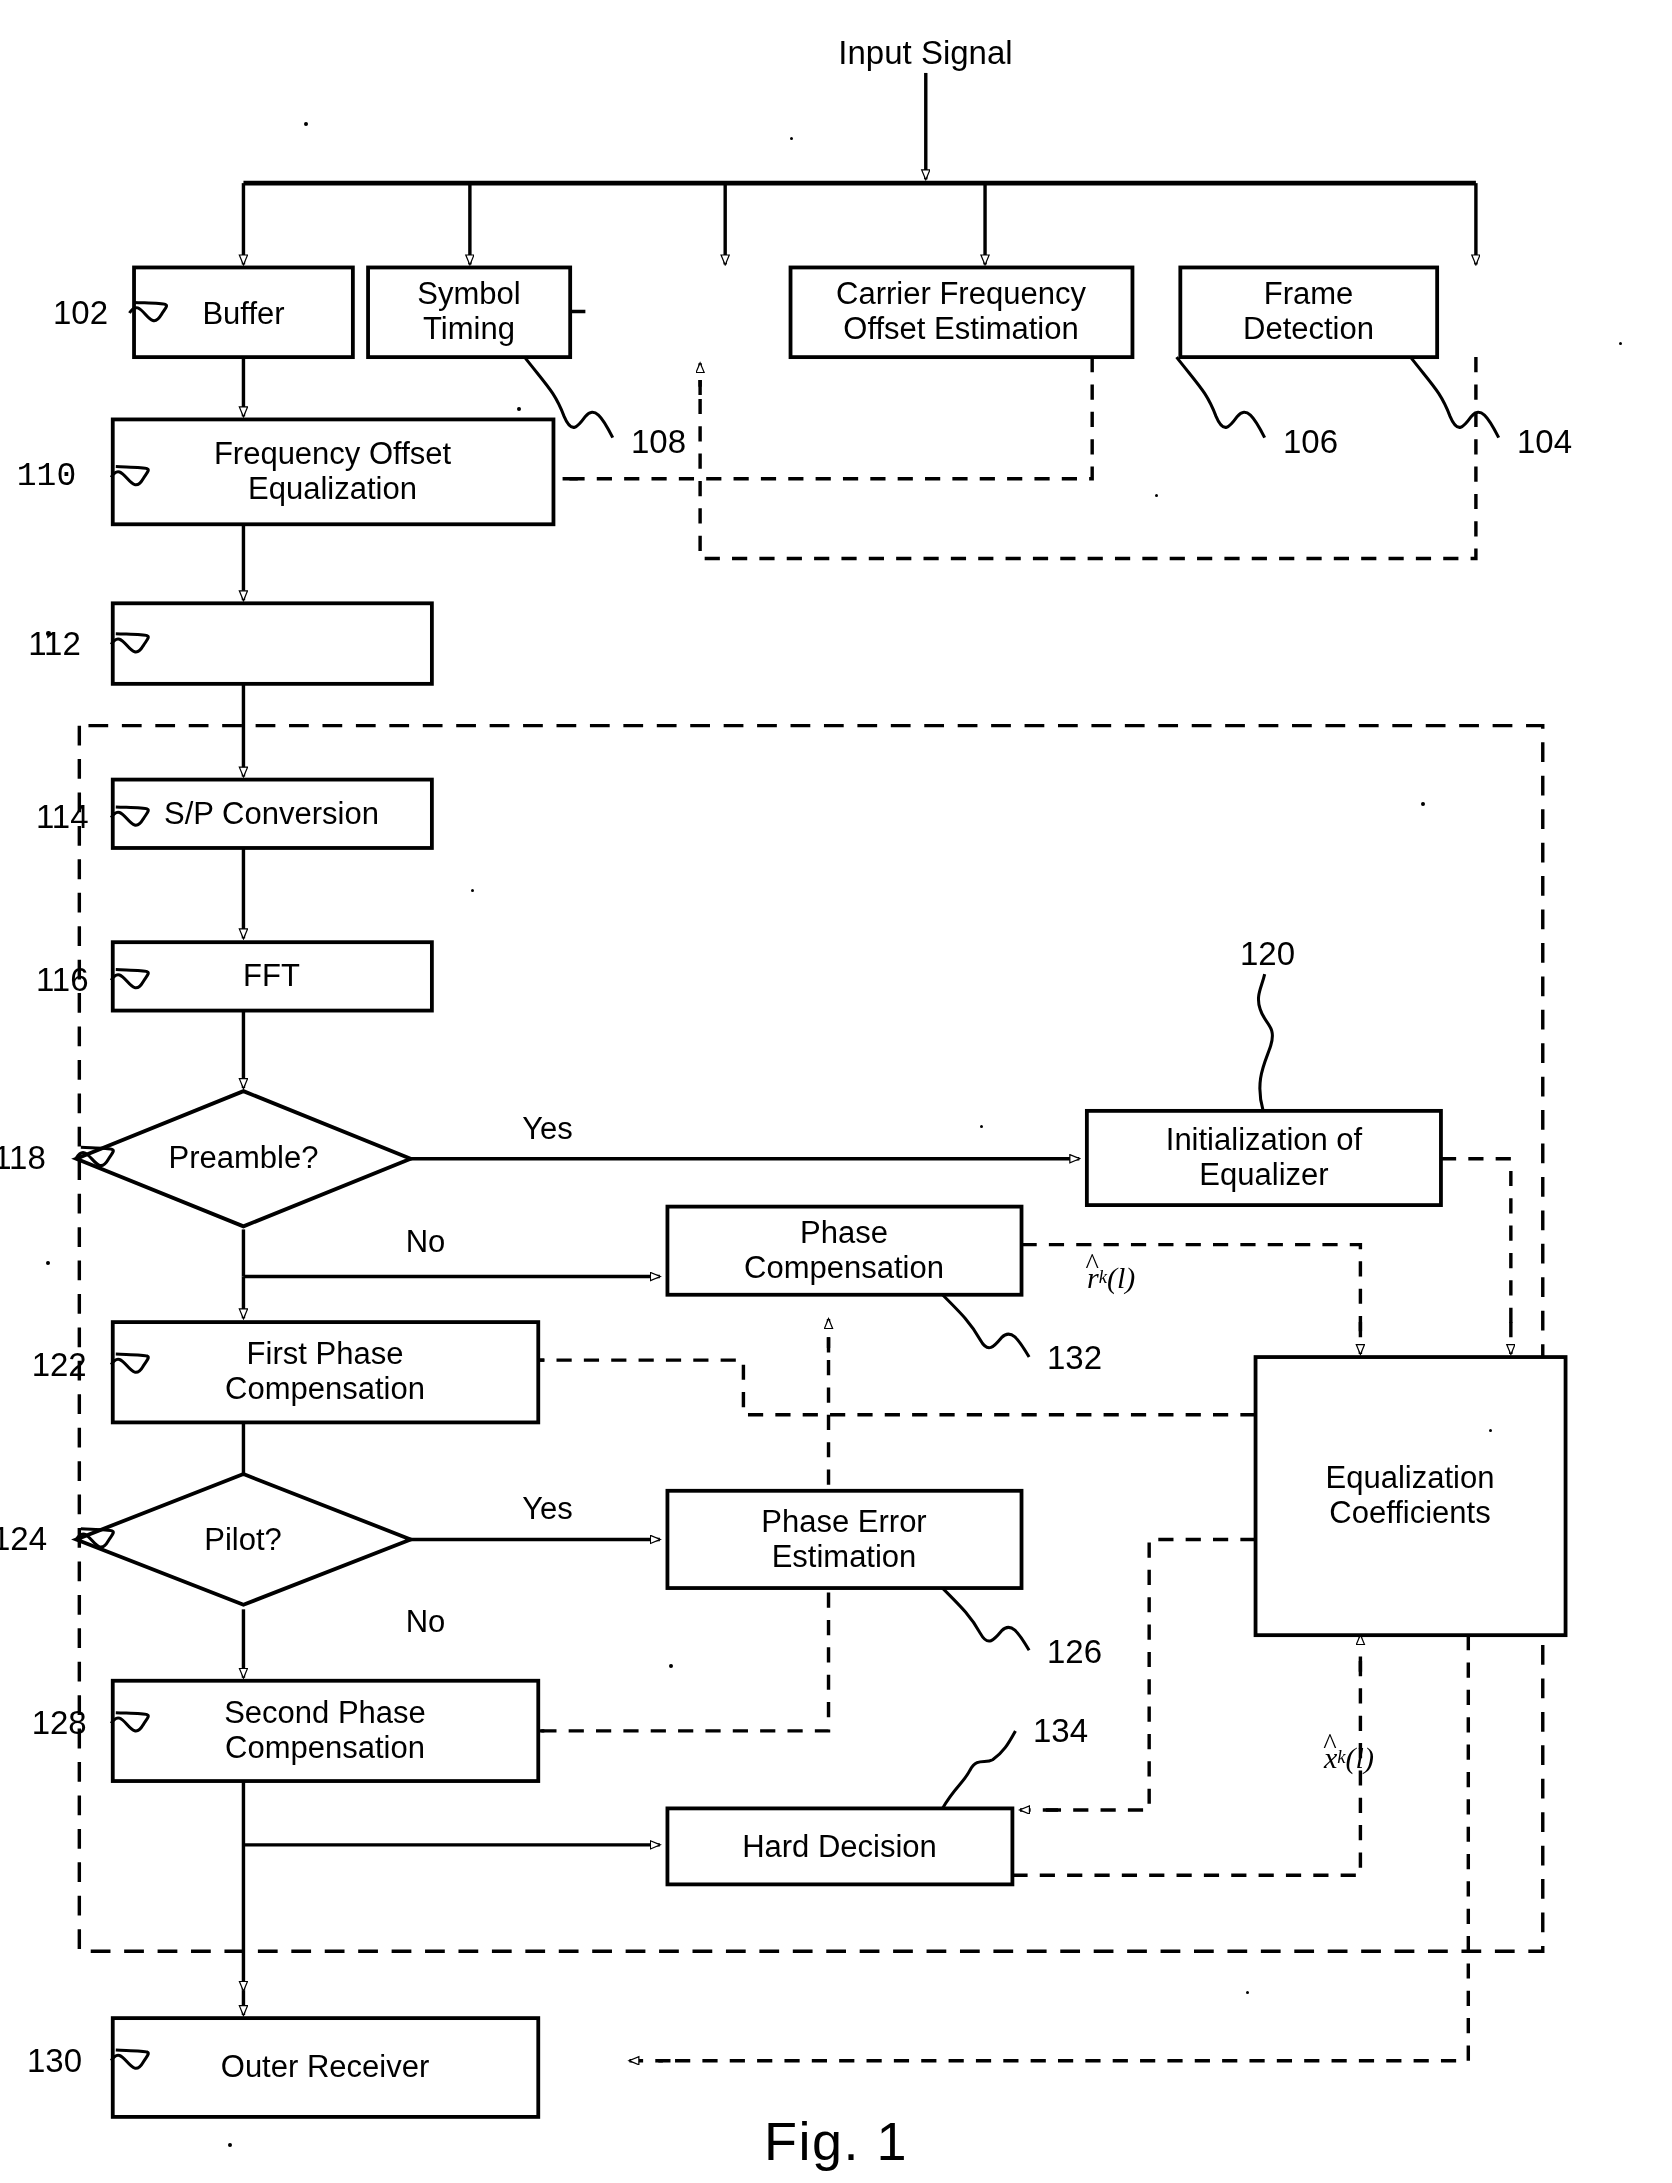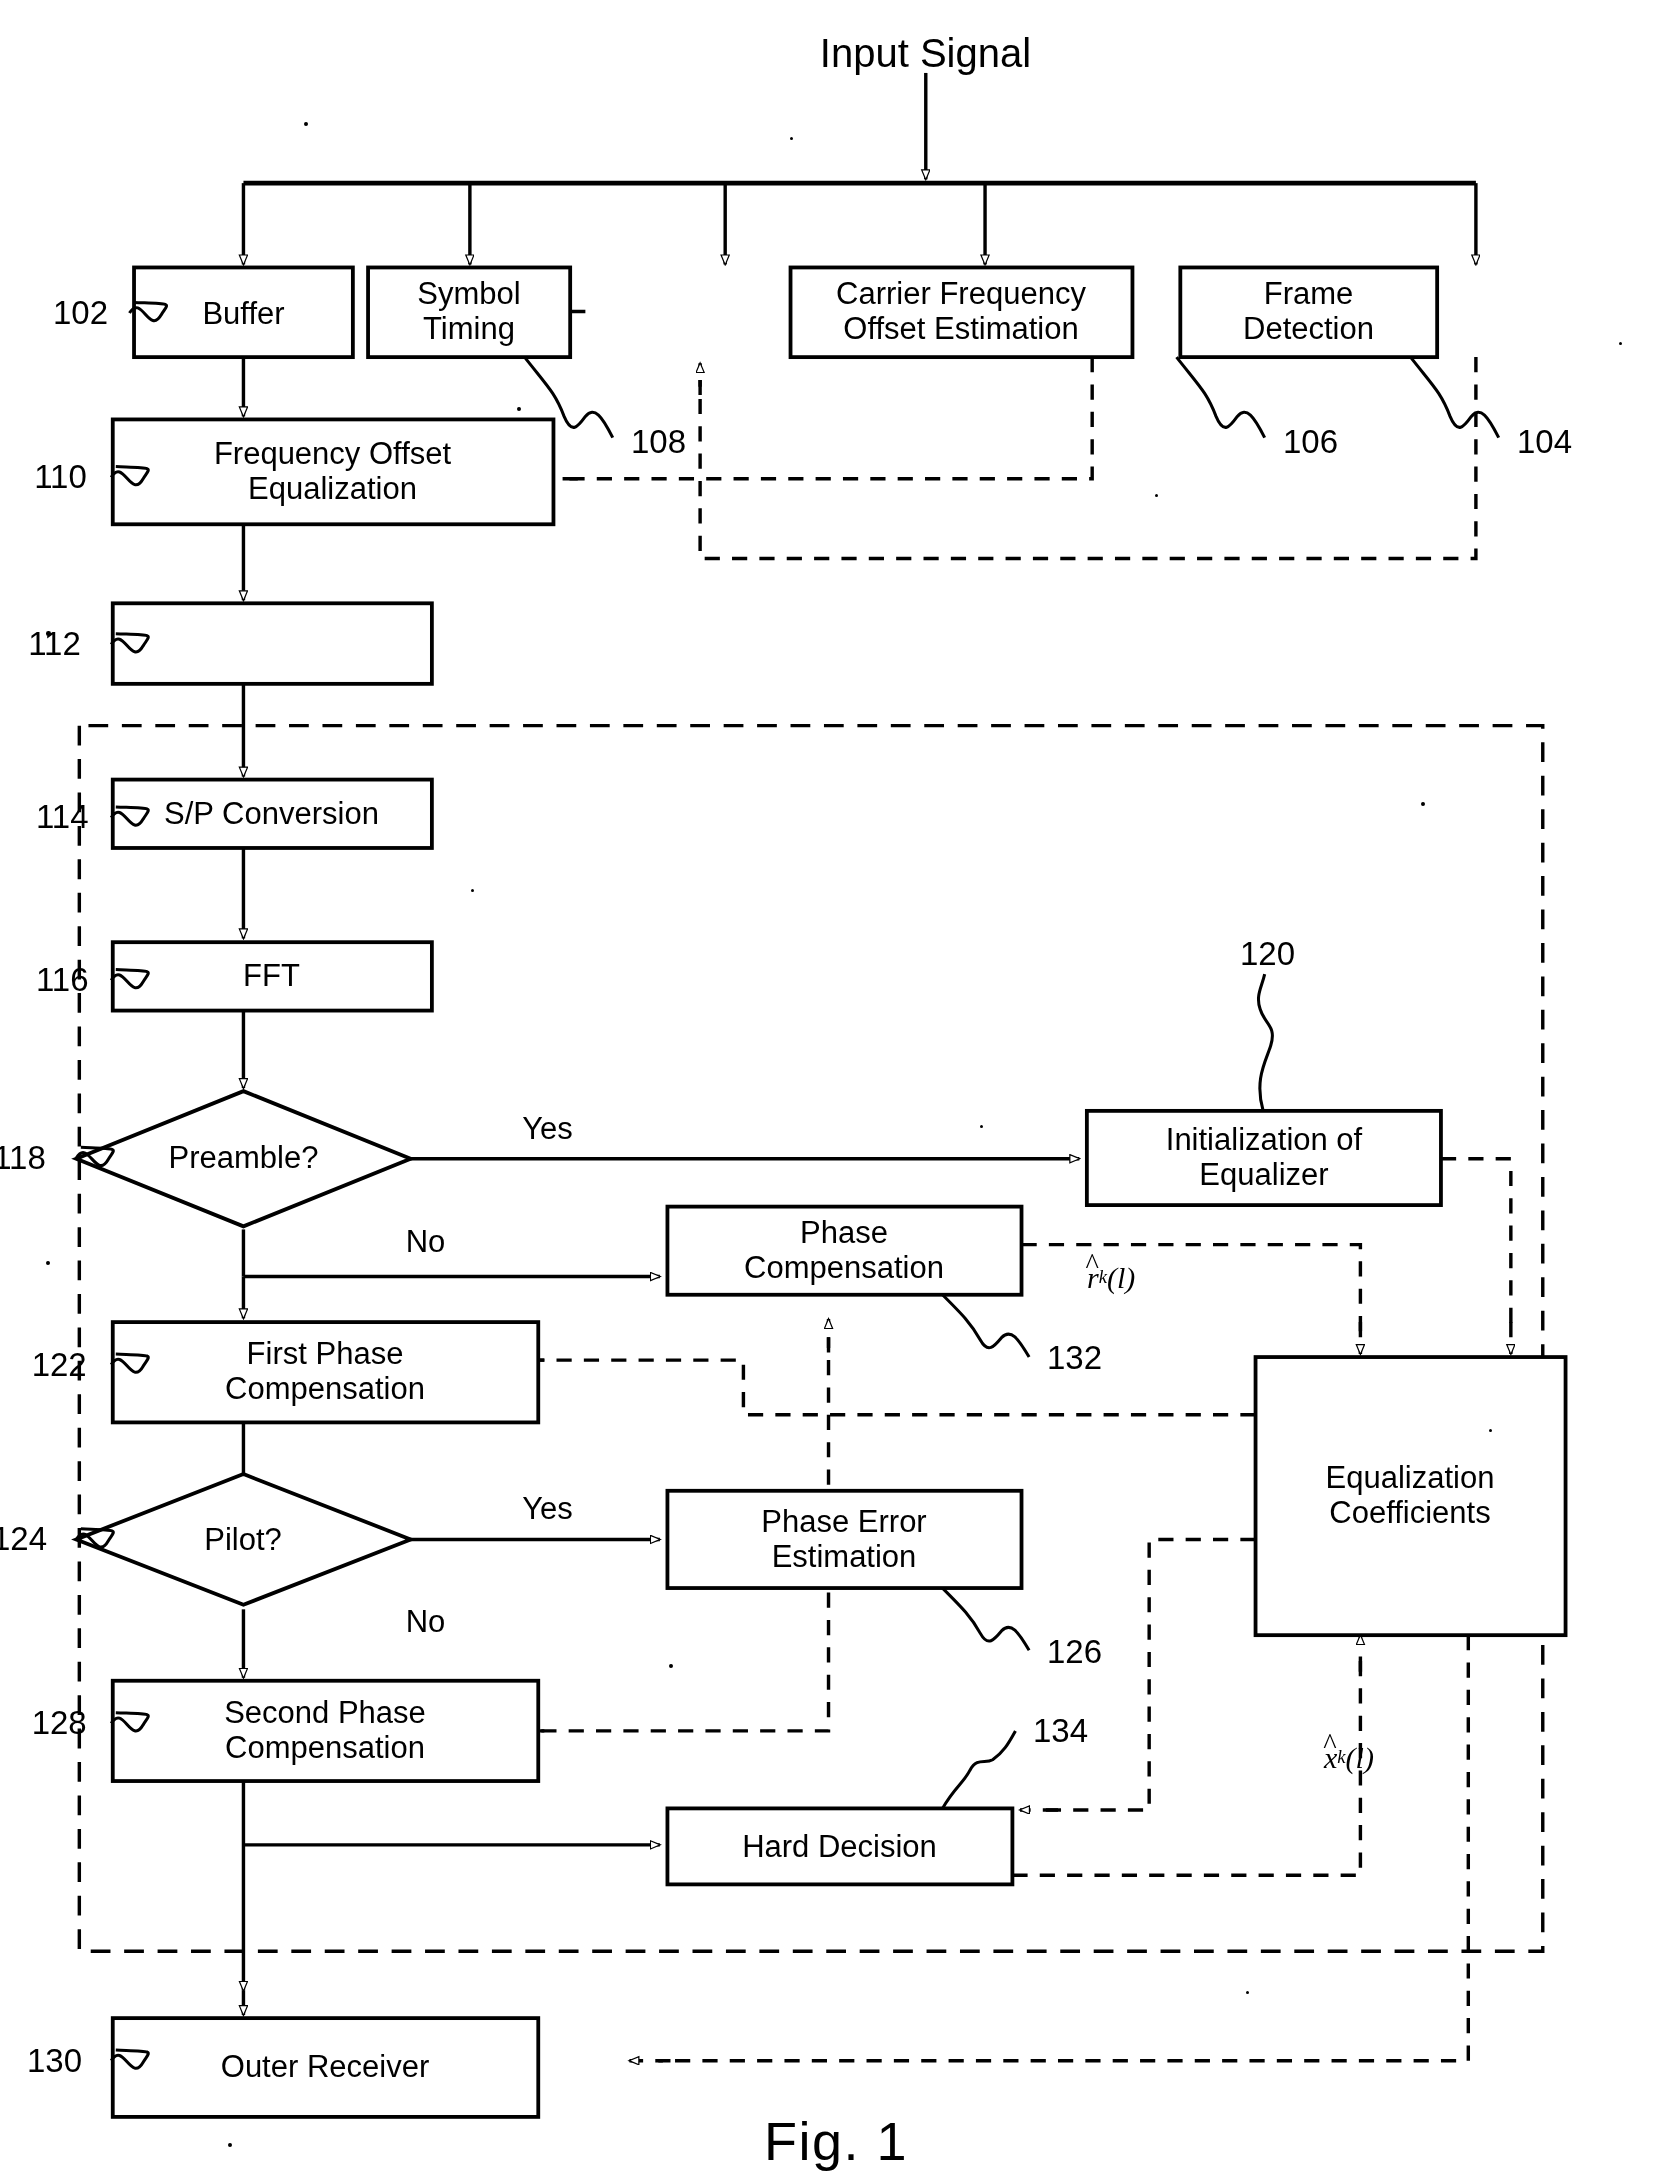--- a/index.html
+++ b/index.html
@@ -18,21 +18,21 @@
     text-align:center;
     font-family:"Liberation Sans", sans-serif;
     color:#000;
     line-height:1.12;
     pointer-events:none;
     white-space:pre-line;
   }
   .boxlabel{font-size:31px;}
   .reflabel{font-size:33px;font-family:"Liberation Sans", sans-serif;}
   .flowlabel{font-size:31px;}
-  .titlelabel{font-size:40px;}
+  .titlelabel{font-size:33px;}
   .figlabel{font-size:54px;letter-spacing:1.5px;}
   .mathlabel{font-size:30px;font-family:"Liberation Serif", serif;font-style:italic;}
   .mathlabel sub{font-size:0.62em;font-style:italic;}
   .hatwrap{position:relative;display:inline-block;}
   .hatwrap .hat{
      position:absolute;left:50%;top:-0.42em;transform:translateX(-55%);
      font-style:normal;font-size:0.95em;
   }
   
   .speck{position:absolute;background:#000;border-radius:50%;}
@@ -214,21 +214,21 @@
 Coefficients</div>
   <div class="lbl boxlabel" style="left:112px;top:1681px;width:426px;height:100px;">Second Phase
 Compensation</div>
   <div class="lbl boxlabel" style="left:667px;top:1809px;width:345px;height:76px;">Hard Decision</div>
   <div class="lbl boxlabel" style="left:112px;top:2018px;width:426px;height:99px;">Outer Receiver</div>
 
   <div class="lbl reflabel" style="left:131px;top:292px;width:91px;height:43px;transform:translateX(-96px);">102</div>
   <div class="lbl reflabel" style="left:613px;top:421px;width:91px;height:43px;">108</div>
   <div class="lbl reflabel" style="left:1265px;top:421px;width:91px;height:43px;">106</div>
   <div class="lbl reflabel" style="left:1499px;top:421px;width:91px;height:43px;">104</div>
-  <div class="lbl reflabel" style="left:15px;top:456px;width:91px;height:43px;">110</div>
+  <div class="lbl reflabel" style="left:1px;top:456px;width:91px;height:43px;font-family:Liberation Mono, monospace;">110</div>
   <div class="lbl reflabel" style="left:9px;top:623px;width:91px;height:43px;">112</div>
   <div class="lbl reflabel" style="left:16.7px;top:796px;width:91px;height:43px;">114</div>
   <div class="lbl reflabel" style="left:16.7px;top:959px;width:91px;height:43px;">116</div>
   <div class="lbl reflabel" style="left:-26px;top:1137px;width:91px;height:43px;">118</div>
   <div class="lbl reflabel" style="left:1222px;top:933px;width:91px;height:43px;">120</div>
   <div class="lbl reflabel" style="left:1029px;top:1337px;width:91px;height:43px;">132</div>
   <div class="lbl reflabel" style="left:13.7px;top:1344px;width:91px;height:43px;">122</div>
   <div class="lbl reflabel" style="left:-26px;top:1518px;width:91px;height:43px;">124</div>
   <div class="lbl reflabel" style="left:1029px;top:1631px;width:91px;height:43px;">126</div>
   <div class="lbl reflabel" style="left:13.7px;top:1702px;width:91px;height:43px;">128</div>

